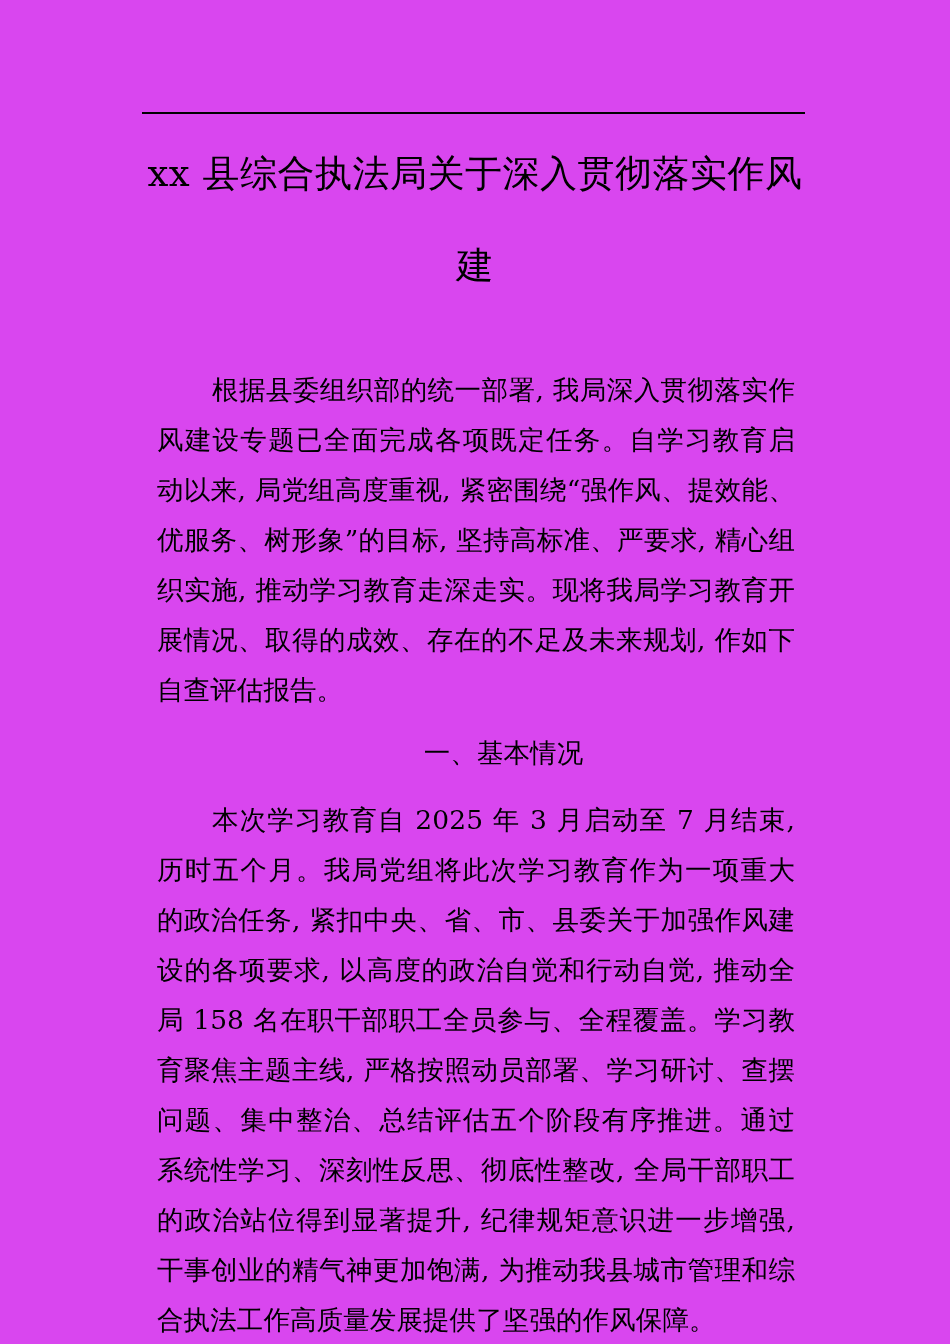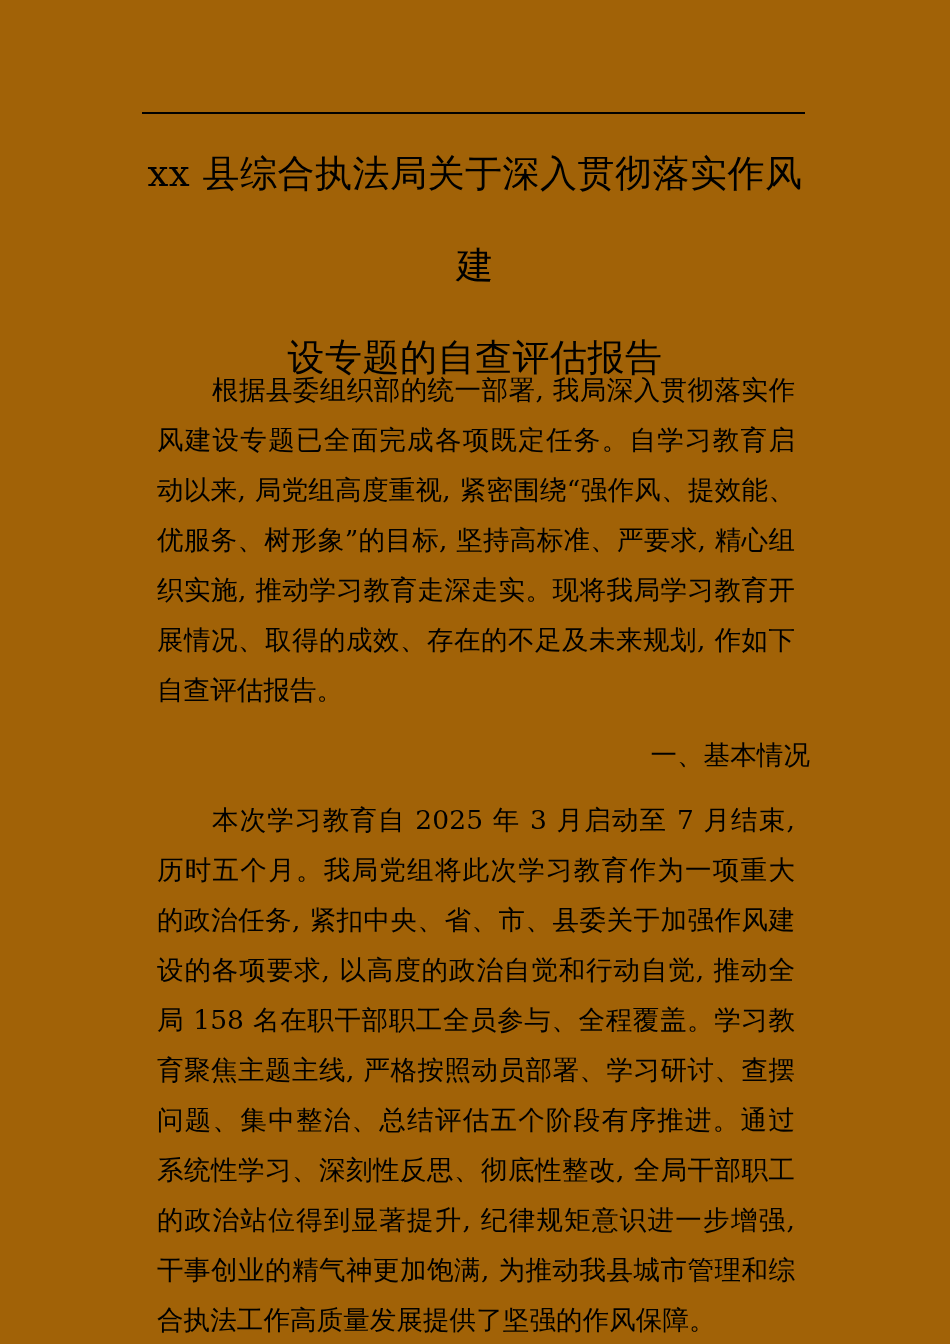--- a/index.html
+++ b/index.html
@@ -16,21 +16,21 @@
     color: #000000;
     -webkit-font-smoothing: antialiased;
   }
 
   .page {
     position: absolute;
     left: 0;
     top: 0;
     width: 950px;
     height: 1344px;
-    background: #a16207;
+    background: #d946ef;
   }
 
   
   .header-rule {
     position: absolute;
     left: 142px;
     top: 112px;
     width: 663px;
     height: 0;
     border-top: 2px solid #000000;
@@ -70,38 +70,38 @@
     text-justify: inter-character;
     text-indent: 55px;
     color: #000000;
     word-break: break-all;
     letter-spacing: 0.1px;
   }
 
   p.heading {
     margin: 0;
     padding: 0;
-    font-family: Liberation Serif, serif;
+    font-family: Liberation Mono, monospace;
     font-size: 26.5px;
     line-height: 50px;
-    text-align: right;
+    text-align: center;
     text-indent: 55px;
     color: #000000;
     word-break: break-all;
     letter-spacing: 0.1px;
   }
 </style>
 </head>
 <body>
 
 <div class="page">
 
   <div class="header-rule"></div>
 
-  <div class="doc-title"><span>xx 县综合执法局关于深入贯彻落实作风建</span><br><span>设专题的自查评估报告</span></div>
+  <div class="doc-title"><span>xx 县综合执法局关于深入贯彻落实作风建</span><br></div>
 
   <div class="body-block">
 
     <p class="para">根据县委组织部的统一部署, 我局深入贯彻落实作风建设专题已全面完成各项既定任务。自学习教育启动以来, 局党组高度重视, 紧密围绕“强作风、提效能、优服务、树形象”的目标, 坚持高标准、严要求, 精心组织实施, 推动学习教育走深走实。现将我局学习教育开展情况、取得的成效、存在的不足及未来规划, 作如下自查评估报告。</p>
 
     <p class="heading">一、基本情况</p>
 
     <p class="para">本次学习教育自 2025 年 3 月启动至 7 月结束, 历时五个月。我局党组将此次学习教育作为一项重大的政治任务, 紧扣中央、省、市、县委关于加强作风建设的各项要求, 以高度的政治自觉和行动自觉, 推动全局 158 名在职干部职工全员参与、全程覆盖。学习教育聚焦主题主线, 严格按照动员部署、学习研讨、查摆问题、集中整治、总结评估五个阶段有序推进。通过系统性学习、深刻性反思、彻底性整改, 全局干部职工的政治站位得到显著提升, 纪律规矩意识进一步增强, 干事创业的精气神更加饱满, 为推动我县城市管理和综合执法工作高质量发展提供了坚强的作风保障。</p>
 
     <p class="heading">二、主要做法及成效</p>

